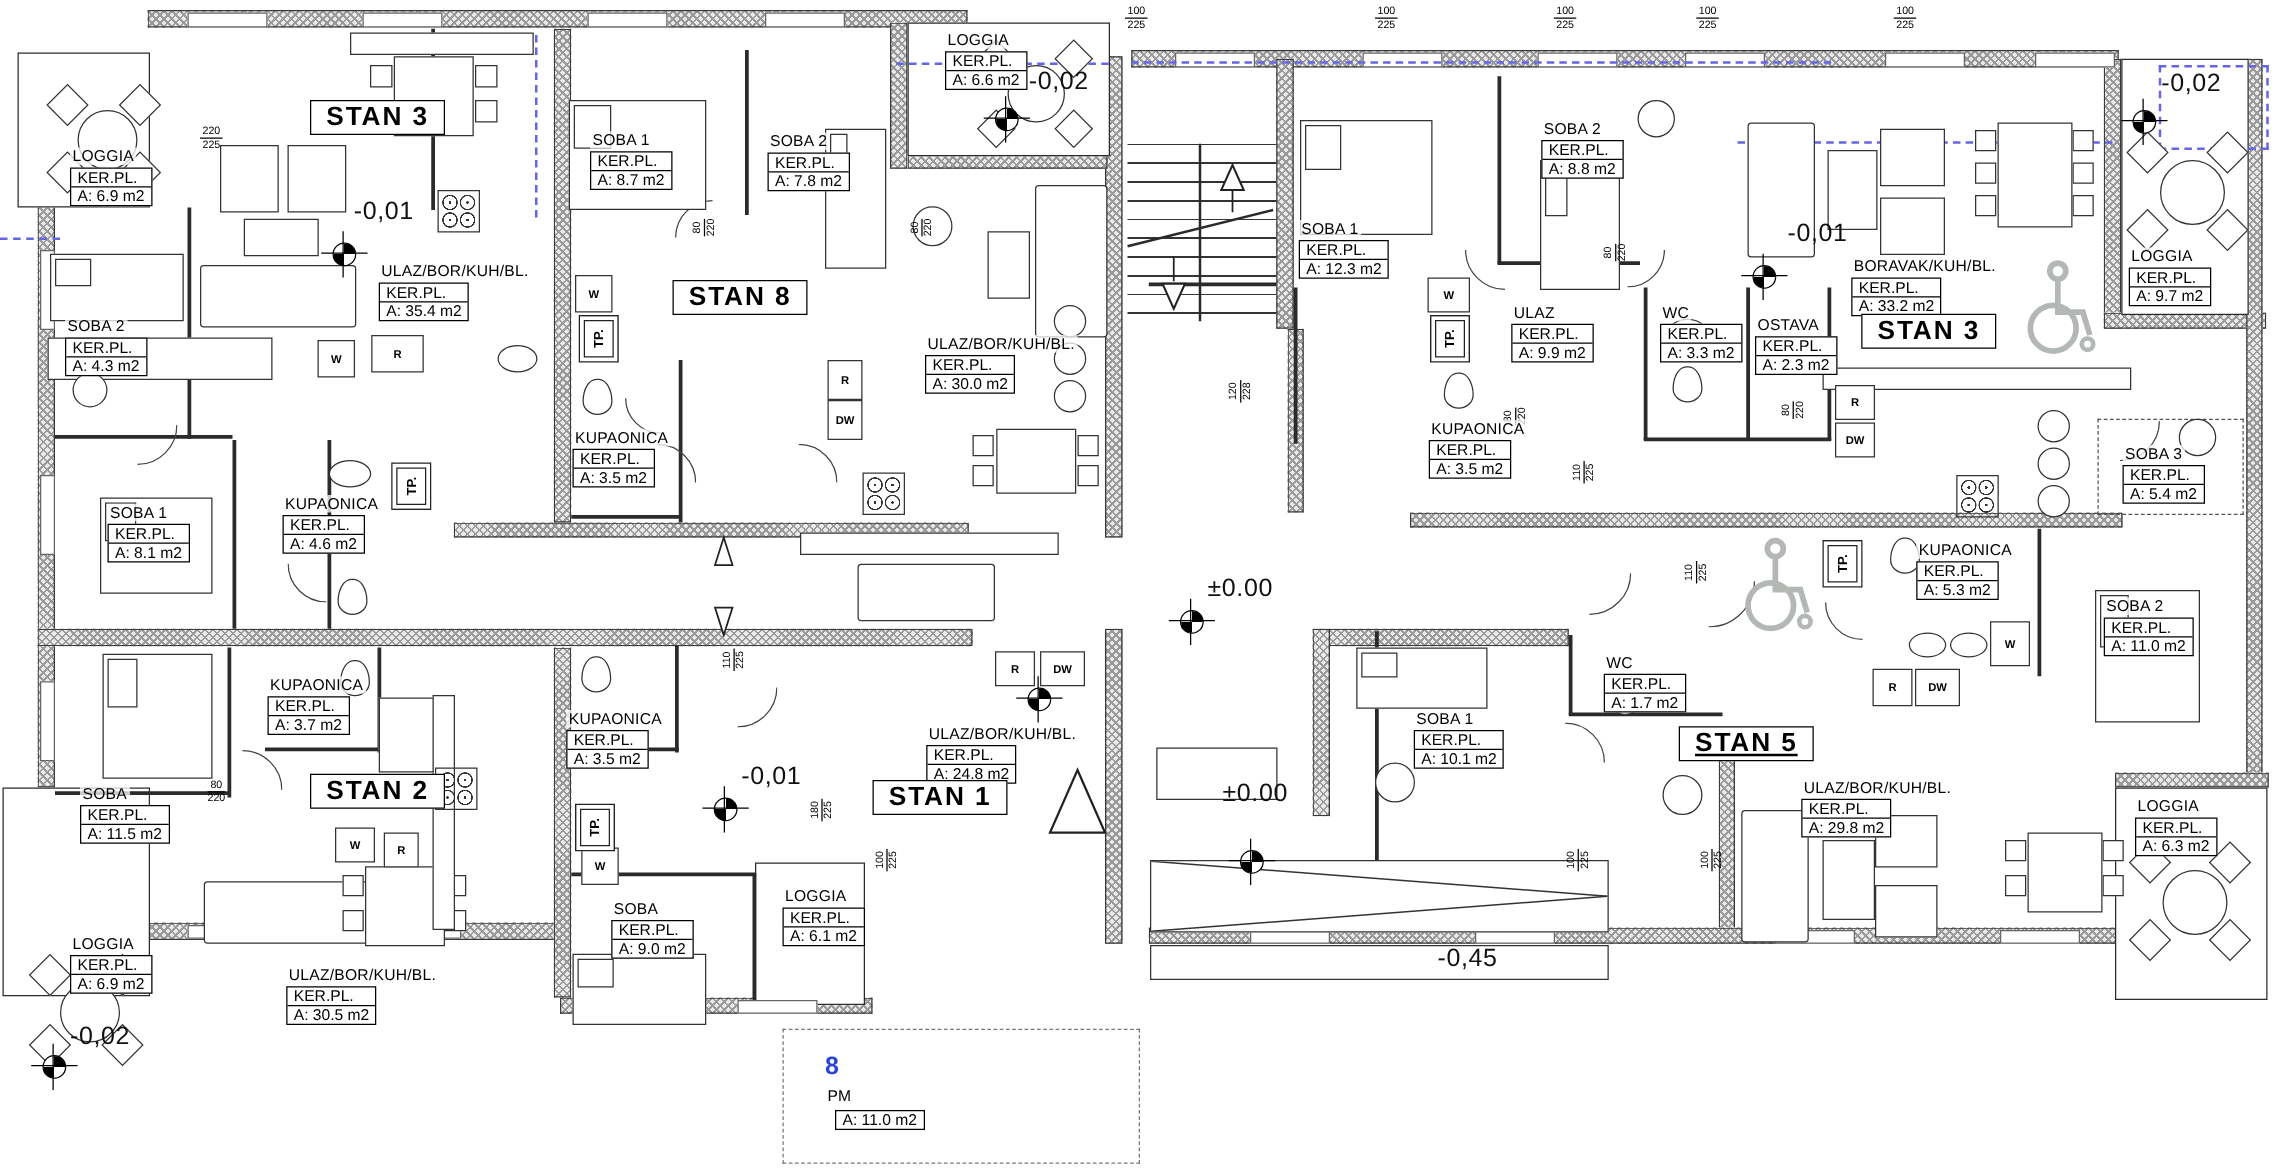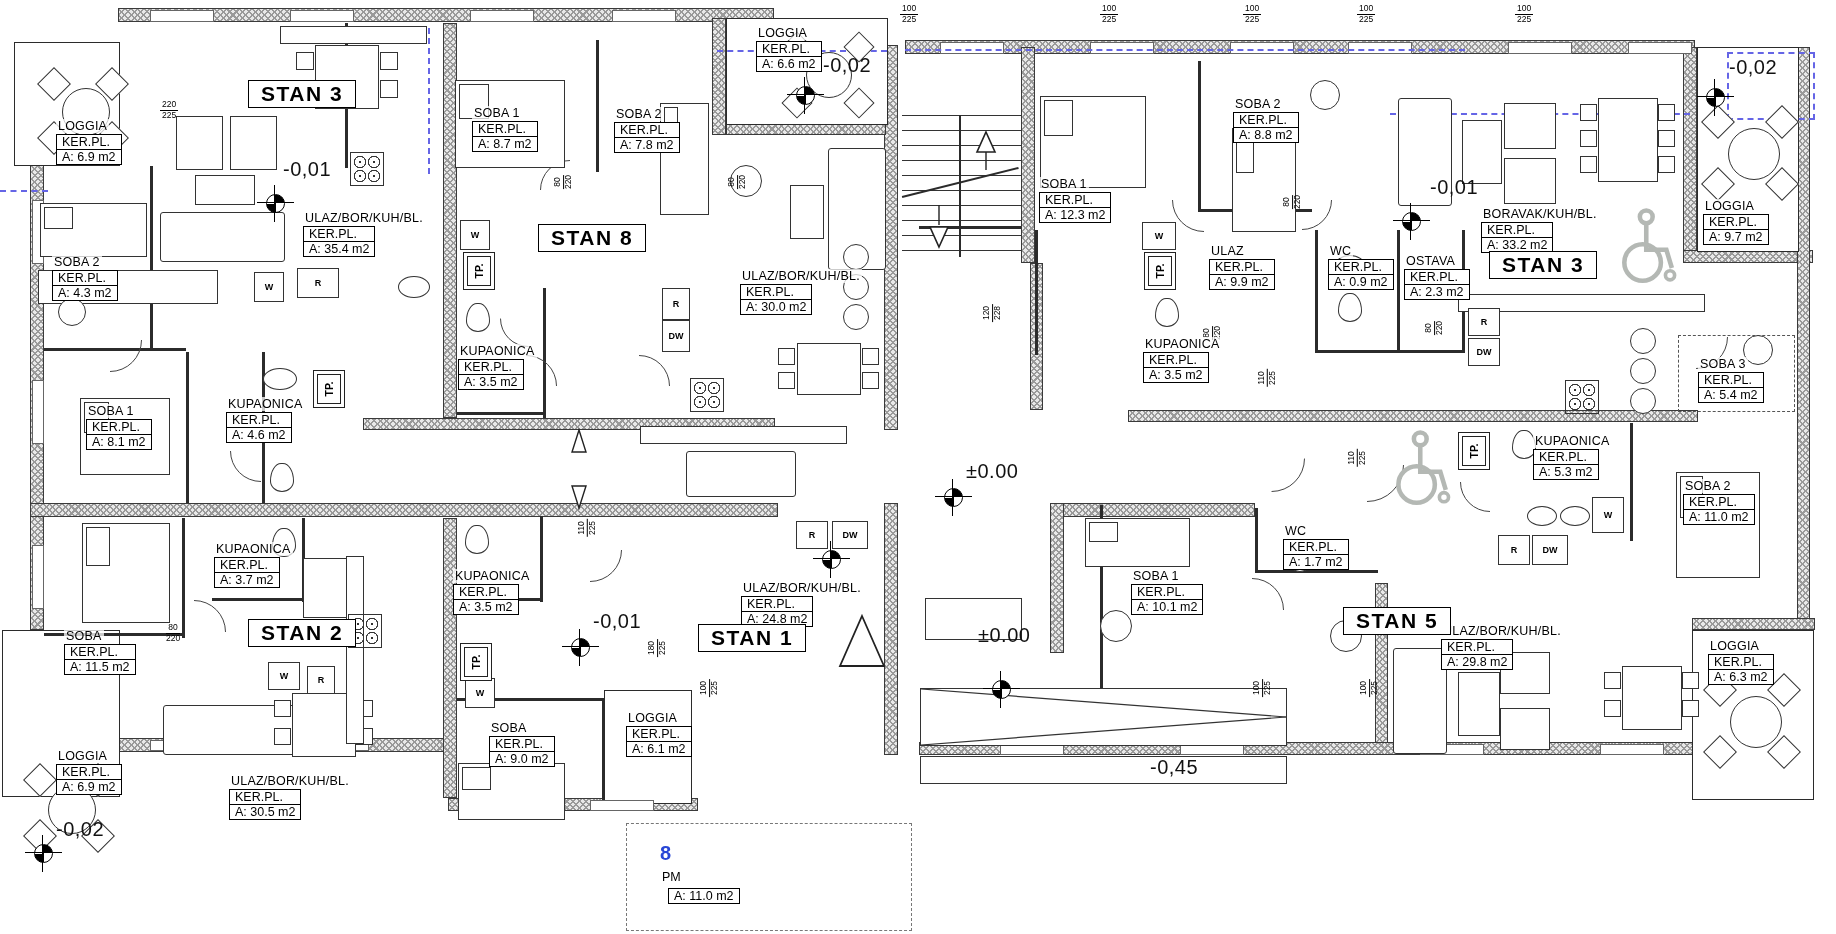--- a/index.html
+++ b/index.html
@@ -427,21 +427,21 @@
     <div class="rlabel" style="left: 1233px; top: 94px;"><div class="rname">SOBA 2</div><div class="rbox">
         <div class="l1">KER.PL.</div>
         <div class="l2">A: 8.8 m2</div>
       </div></div>
     <div class="rlabel" style="left: 1209px; top: 241px;"><div class="rname">ULAZ</div><div class="rbox">
         <div class="l1">KER.PL.</div>
         <div class="l2">A: 9.9 m2</div>
       </div></div>
     <div class="rlabel" style="left: 1328px; top: 241px;"><div class="rname">WC</div><div class="rbox">
         <div class="l1">KER.PL.</div>
-        <div class="l2">A: 0.9 m2</div>
+        <div class="l2">A: 3.3 m2</div>
       </div></div>
     <div class="rlabel" style="left: 1404px; top: 251px;"><div class="rname">OSTAVA</div><div class="rbox">
         <div class="l1">KER.PL.</div>
         <div class="l2">A: 2.3 m2</div>
       </div></div>
     <div class="rlabel" style="left: 1143px; top: 334px;"><div class="rname">KUPAONICA</div><div class="rbox">
         <div class="l1">KER.PL.</div>
         <div class="l2">A: 3.5 m2</div>
       </div></div>
     <div class="rlabel" style="left: 1481px; top: 204px;"><div class="rname">BORAVAK/KUH/BL.</div><div class="rbox">
@@ -478,21 +478,21 @@
       </div></div>
     <div class="rlabel" style="left: 1708px; top: 636px;"><div class="rname">LOGGIA</div><div class="rbox">
         <div class="l1">KER.PL.</div>
         <div class="l2">A: 6.3 m2</div>
       </div></div>
     <div class="apt" style="left: 248px; top: 80px;">STAN 3</div>
     <div class="apt" style="left: 538px; top: 224px;">STAN 8</div>
     <div class="apt" style="left: 698px; top: 624px;">STAN 1</div>
     <div class="apt" style="left: 248px; top: 619px;">STAN 2</div>
     <div class="apt" style="left: 1489px; top: 251px;">STAN 3</div>
-    <div class="apt" style="left: 1343px; top: 607px;">STAN 5</div>
+    <div class="apt" style="left: 1343px; top: 581px; text-decoration: underline;">STAN 5</div>
     <div class="elev" style="left: 283px; top: 158px;">-0,01</div>
     <div class="elev" style="left: 823px; top: 54px;">-0,02</div>
     <div class="elev" style="left: 593px; top: 610px;">-0,01</div>
     <div class="elev" style="left: 56px; top: 818px;">-0,02</div>
     <div class="elev" style="left: 966px; top: 460px;">±0.00</div>
     <div class="elev" style="left: 978px; top: 624px;">±0.00</div>
     <div class="elev" style="left: 1430px; top: 176px;">-0,01</div>
     <div class="elev" style="left: 1729px; top: 56px;">-0,02</div>
     <div class="elev" style="left: 1150px; top: 756px;">-0,45</div>
     <div class="marker" style="left: 266px; top: 194px;"></div>

